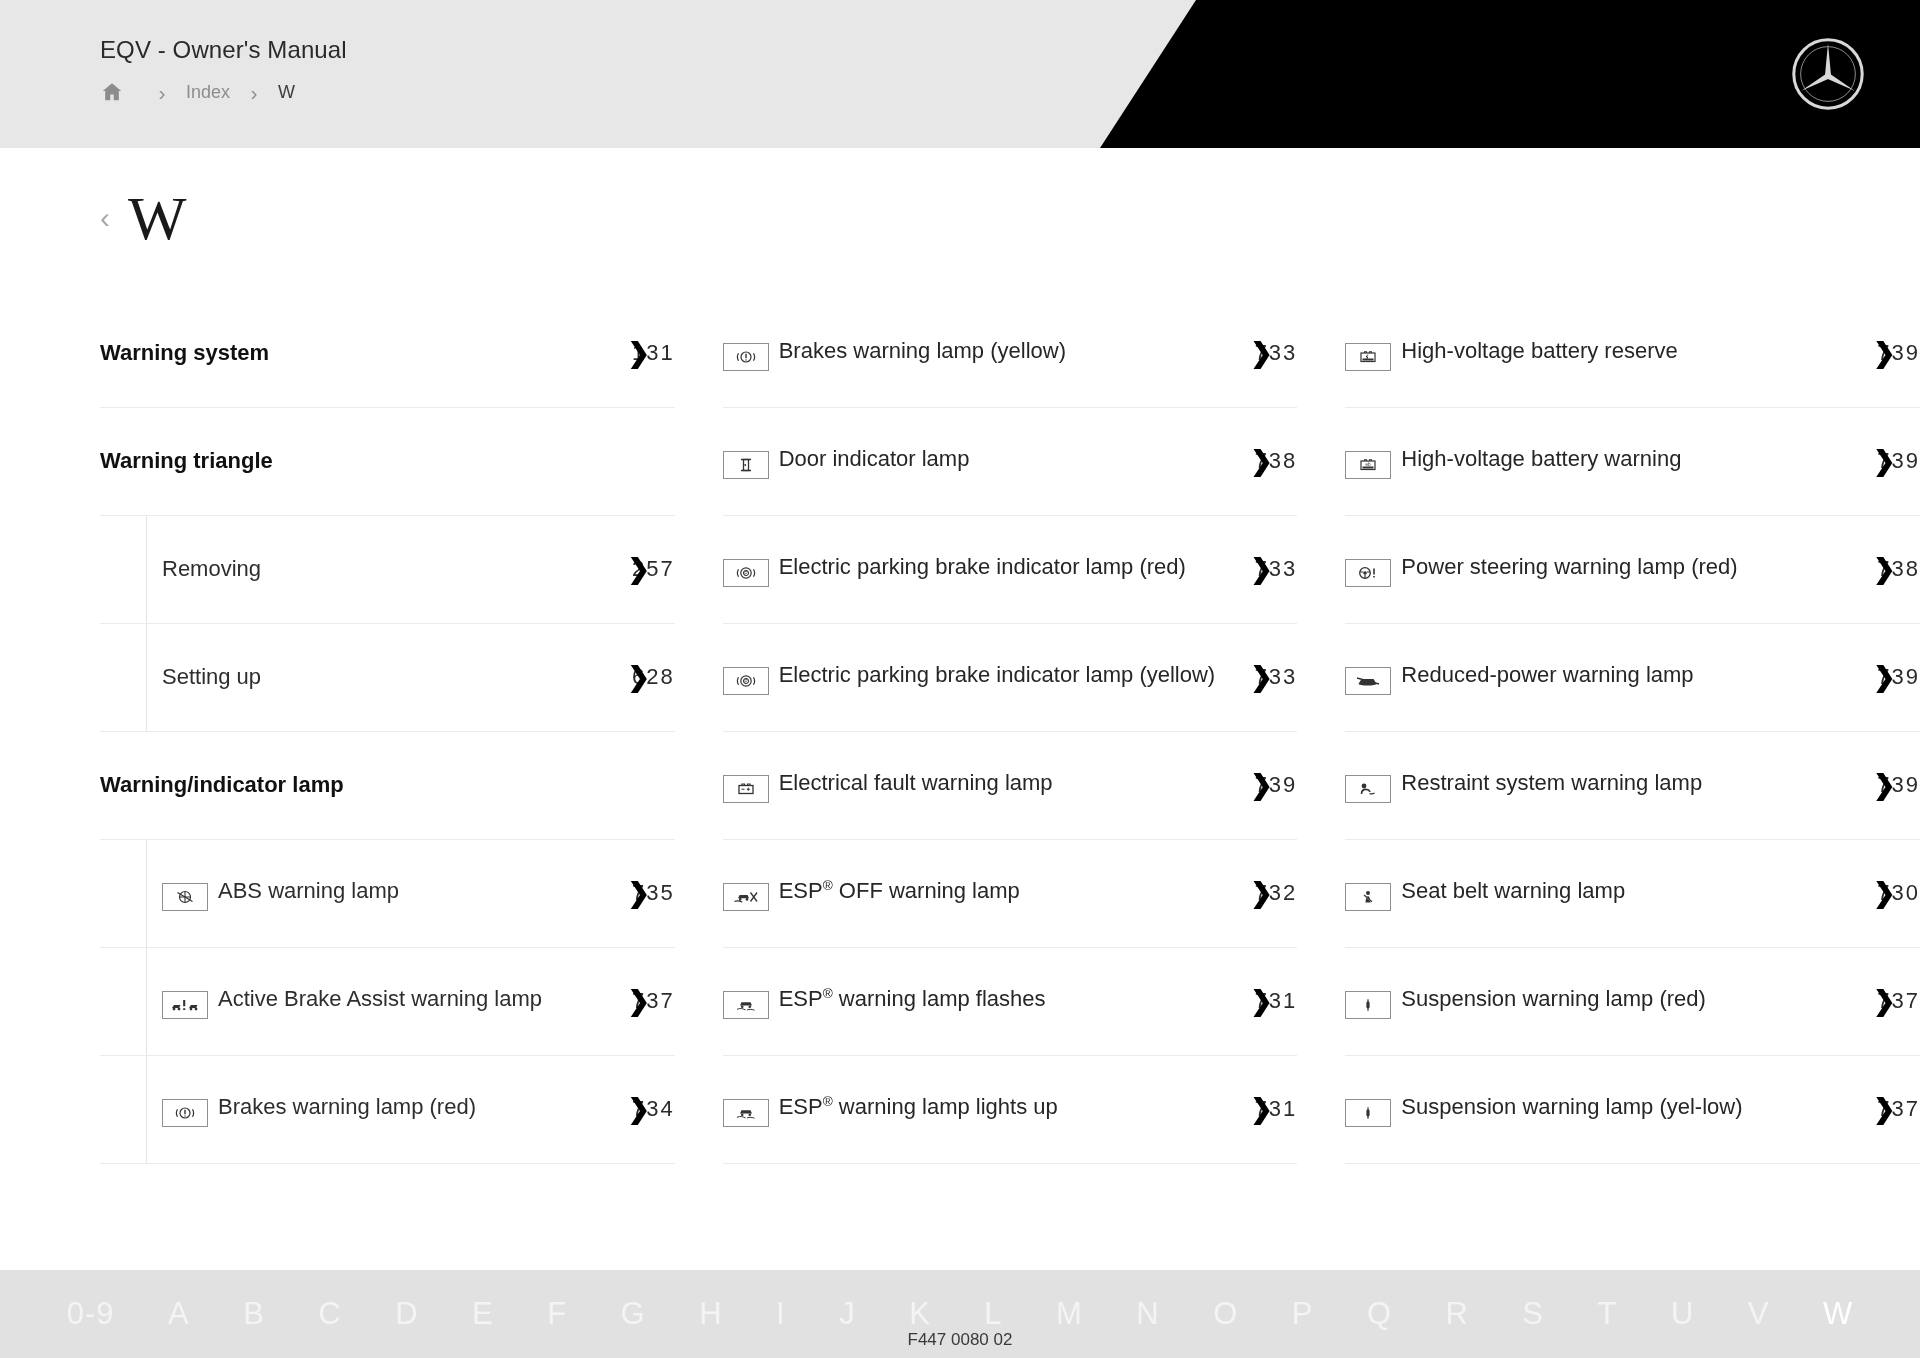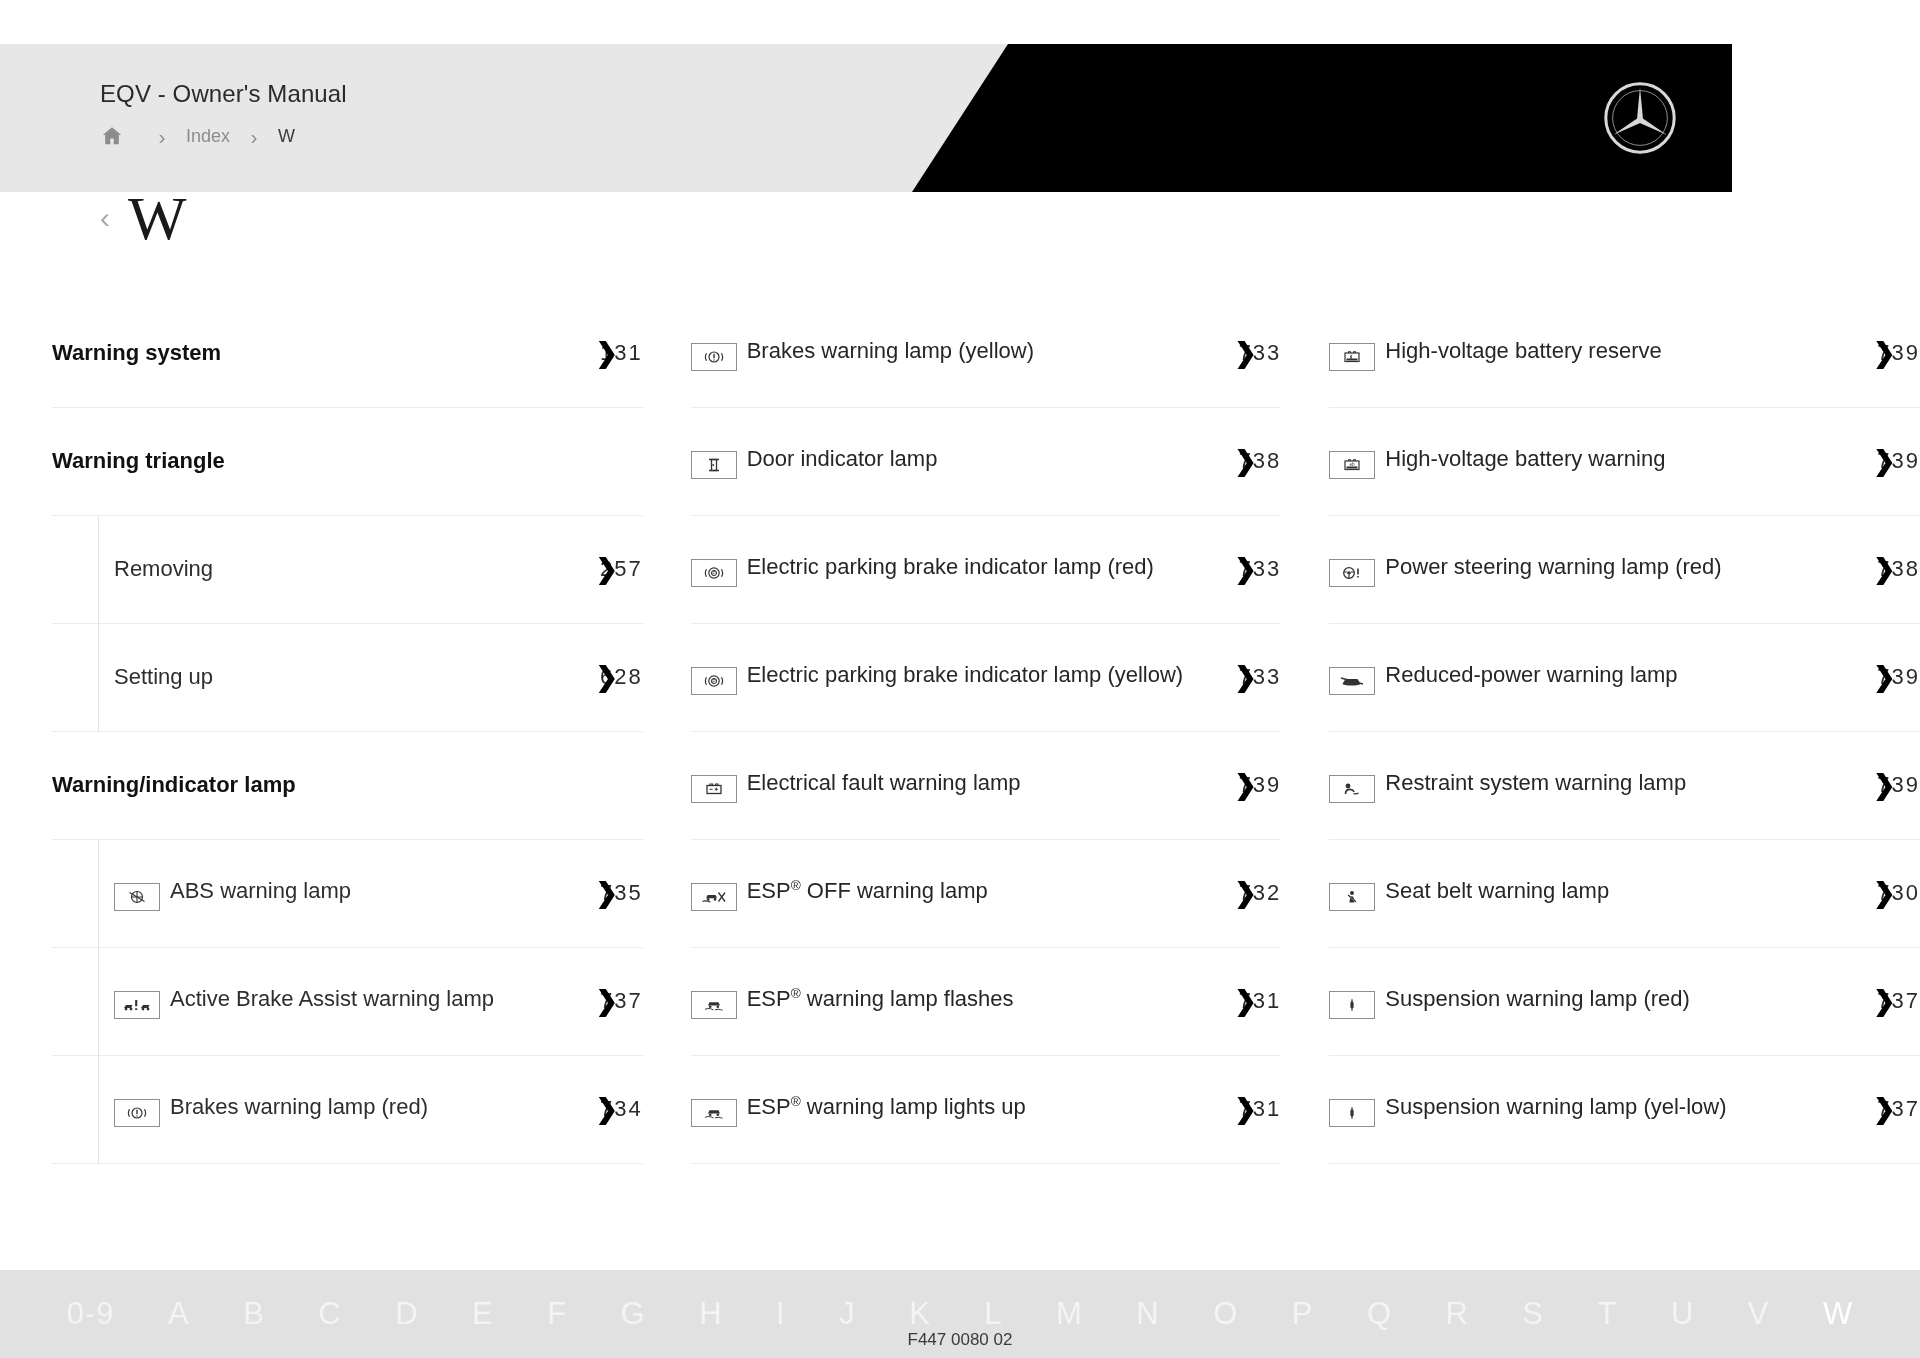--- a/index.html
+++ b/index.html
@@ -6,24 +6,23 @@
   html, body {
     width: 1920px; height: 1358px;
     background: #ffffff;
     font-family: "Liberation Sans", sans-serif;
     overflow: hidden;
   }
 
   
   .header {
     position: relative;
-    width: 1732px; height: 148px;
+    width: 1920px; height: 148px;
     background: #e7e7e7;
     overflow: hidden;
-    margin-top: 44px;
   }
   .header-black {
     position: absolute;
     top: 0; right: 0;
     width: 820px; height: 148px;
     background: #000000;
     clip-path: polygon(96px 0, 820px 0, 820px 148px, 0 148px);
   }
   .header-title {
     position: absolute;
@@ -76,21 +75,21 @@
   .columns {
     position: absolute;
     left: 0; top: 300px;
     width: 1920px; height: 880px;
     display: flex;
   }
   .col {
     width: 600px;
     padding: 0 0 0 0;
   }
-  .col:nth-child(1) { margin-left: 52px; }
+  .col:nth-child(1) { margin-left: 100px; }
   .col:nth-child(2) { margin-left: 48px; }
   .col:nth-child(3) { margin-left: 48px; }
 
   
   .row {
     position: relative;
     display: flex; align-items: center;
     min-height: 108px;
     border-bottom: 1px solid #ebebeb;
     padding: 10px 0;

